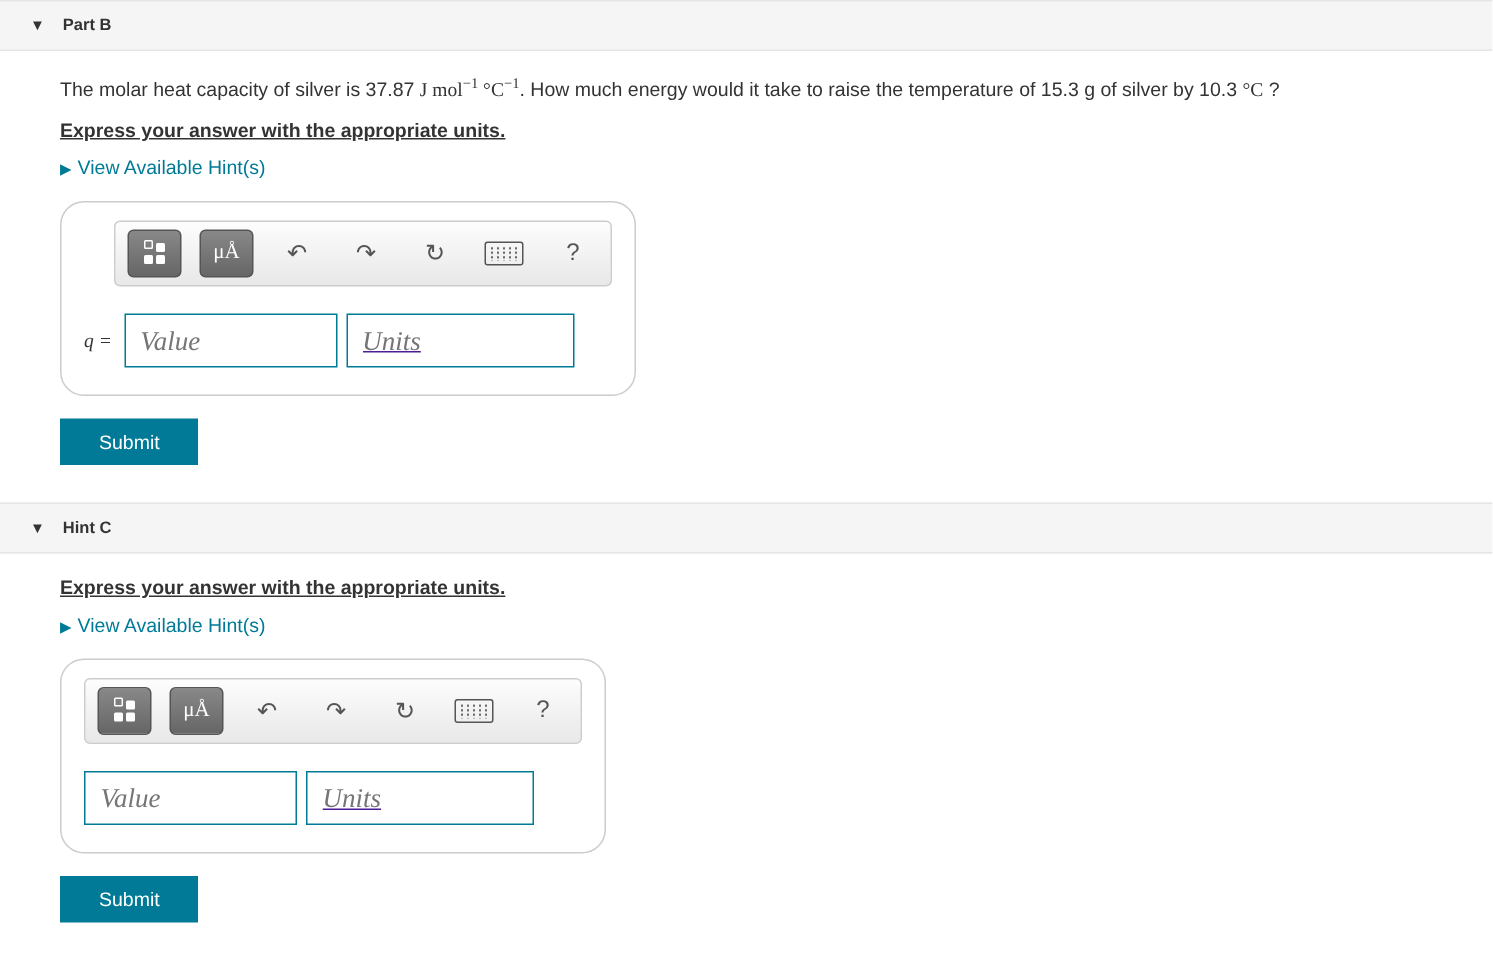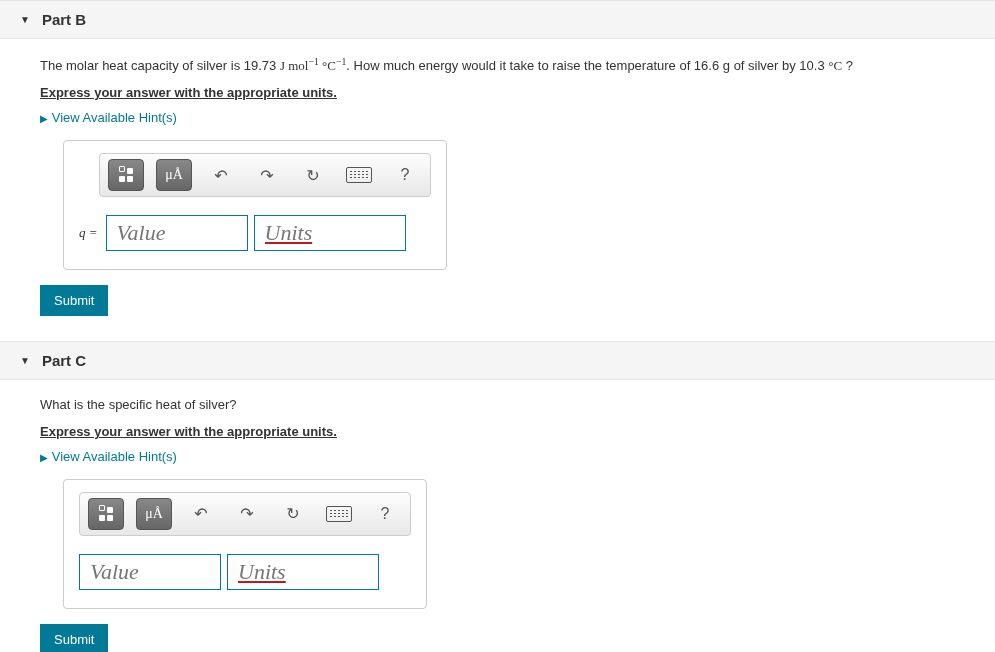--- a/index.html
+++ b/index.html
@@ -19,21 +19,21 @@
     align-items: center;
     margin-bottom: 15px;
   }
   .part-header .tri {
     font-size: 10px;
     margin-right: 12px;
     color: #333;
   }
   .part-header .title {
     font-weight: bold;
-    font-size: 15px;
+    font-size: 11px;
   }
   .part-body {
     padding: 0 20px 25px 40px;
   }
   .question {
     line-height: 1.6;
     margin-bottom: 8px;
   }
   .rm { font-family: Liberation Serif, serif; }
   .instr {
@@ -48,26 +48,25 @@
     cursor: pointer;
     margin-bottom: 15px;
     display: inline-block;
   }
   .hints-link .tri2 {
     font-size: 10px;
     margin-right: 4px;
   }
   .answer-box {
     border: 1px solid #ccc;
-    border-radius: 4px;
+    border-radius: 16px;
     padding: 12px 15px 18px 15px;
     display: inline-block;
     min-width: 340px;
     margin-bottom: 15px;
-    margin-left: 23px;
   }
   .toolbar {
     background: linear-gradient(#fdfdfd,#e8e8e8);
     border: 1px solid #ccc;
     border-radius: 4px;
     padding: 5px 8px;
     display: inline-flex;
     align-items: center;
     gap: 12px;
     margin-bottom: 18px;
@@ -115,34 +114,34 @@
     gap: 6px;
   }
   .eqlabel {
     font-style: italic;
     font-family: Georgia, 'Times New Roman', serif;
     margin-right: 2px;
   }
   .val-input, .unit-input {
     border: 1px solid #007a96;
     height: 34px;
-    font-size: 22px;
+    font-size: 18px;
     font-style: italic;
     font-family: Georgia, 'Times New Roman', serif;
     padding: 0 10px;
-    color: #b91c1c;
+    color: #4c1d95;
     outline: none;
   }
   .val-input { width: 120px; }
   .unit-input { width: 130px; text-decoration: underline; }
   .submit-btn {
     background: #007a96;
     color: #fff;
     border: none;
-    padding: 8px 14px;
+    padding: 8px 26px;
     font-size: 13px;
     cursor: pointer;
   }
   sup { font-size: 0.75em; }
   .kbd-ico {
     width: 24px; height: 14px;
     border: 1.5px solid #555;
     border-radius: 2px;
     position: relative;
   }
@@ -156,21 +155,21 @@
 </style>
 </head>
 <body>
 
 <div class="part-header">
   <span class="tri">▼</span>
   <span class="title">Part B</span>
 </div>
 <div class="part-body">
   <div class="question">
-    <span>The molar heat capacity of silver is 19.73 </span><span class="rm">J&nbsp;mol<sup>−1</sup>&nbsp;°C<sup>−1</sup></span><span>. How much energy would it take to raise the temperature of 16.6 g of silver by 10.3 </span><span class="rm">°C</span><span> ?</span>
+    <span>The molar heat capacity of silver is 37.87 </span><span class="rm">J&nbsp;mol<sup>−1</sup>&nbsp;°C<sup>−1</sup></span><span>. How much energy would it take to raise the temperature of 15.3 g of silver by 10.3 </span><span class="rm">°C</span><span> ?</span>
   </div>
   <div class="instr">Express your answer with the appropriate units.</div>
   <div class="hints-link">
     <span class="tri2">▶</span><span>View Available Hint(s)</span>
   </div>
   <br>
   <div class="answer-box">
     <div class="toolbar">
       <div class="tool-btn dark">
           <div class="grid-ico">
@@ -204,24 +203,23 @@
       <input class="val-input" placeholder="Value" style="">
       <input class="unit-input" placeholder="Units" style="">
     </div>
   </div>
   <br>
   <button class="submit-btn">Submit</button>
 </div>
 
 <div class="part-header">
   <span class="tri">▼</span>
-  <span class="title">Part C</span>
+  <span class="title">Hint C</span>
 </div>
 <div class="part-body">
-  <div class="question">What is the specific heat of silver?</div>
   <div class="instr">Express your answer with the appropriate units.</div>
   <div class="hints-link">
     <span class="tri2">▶</span><span>View Available Hint(s)</span>
   </div>
   <br>
   <div class="answer-box" style="min-width:320px">
     <div class="toolbar" style="margin-left:0">
       <div class="tool-btn dark">
           <div class="grid-ico">
             <span></span>

